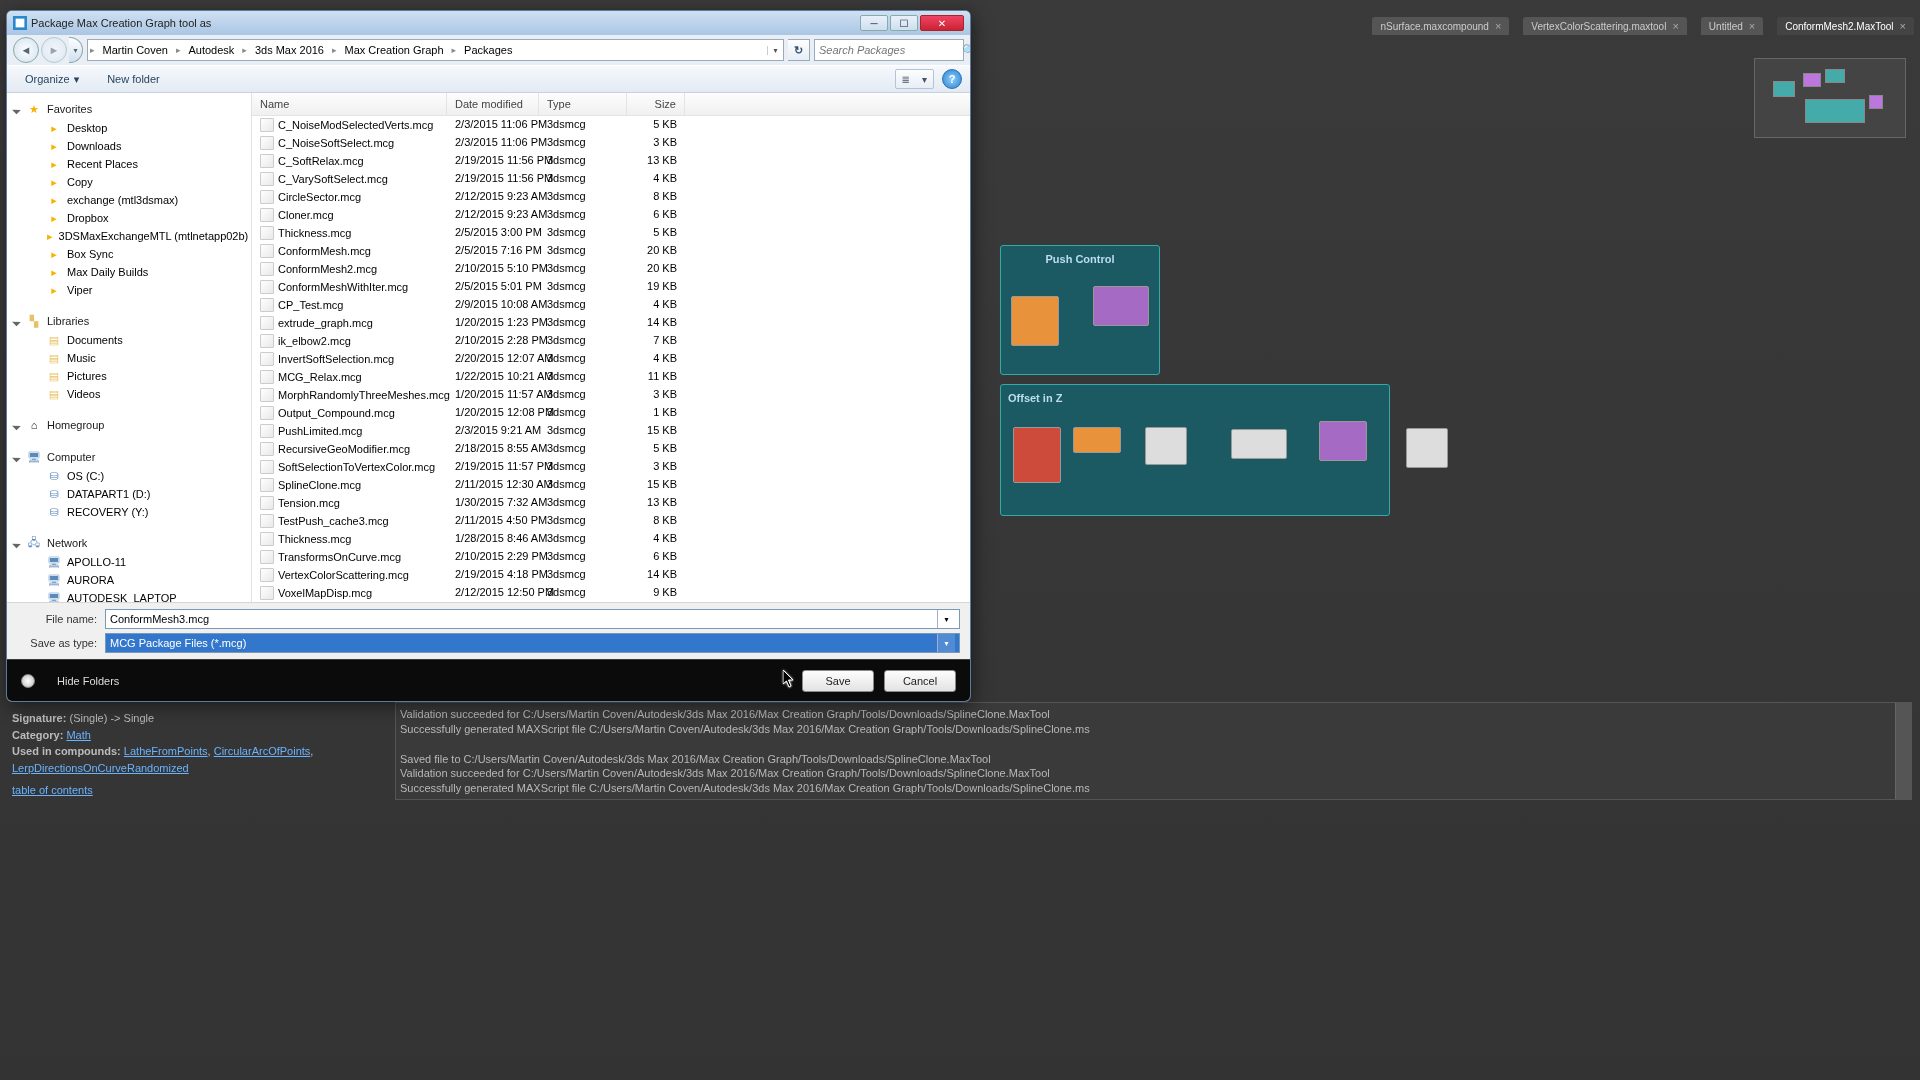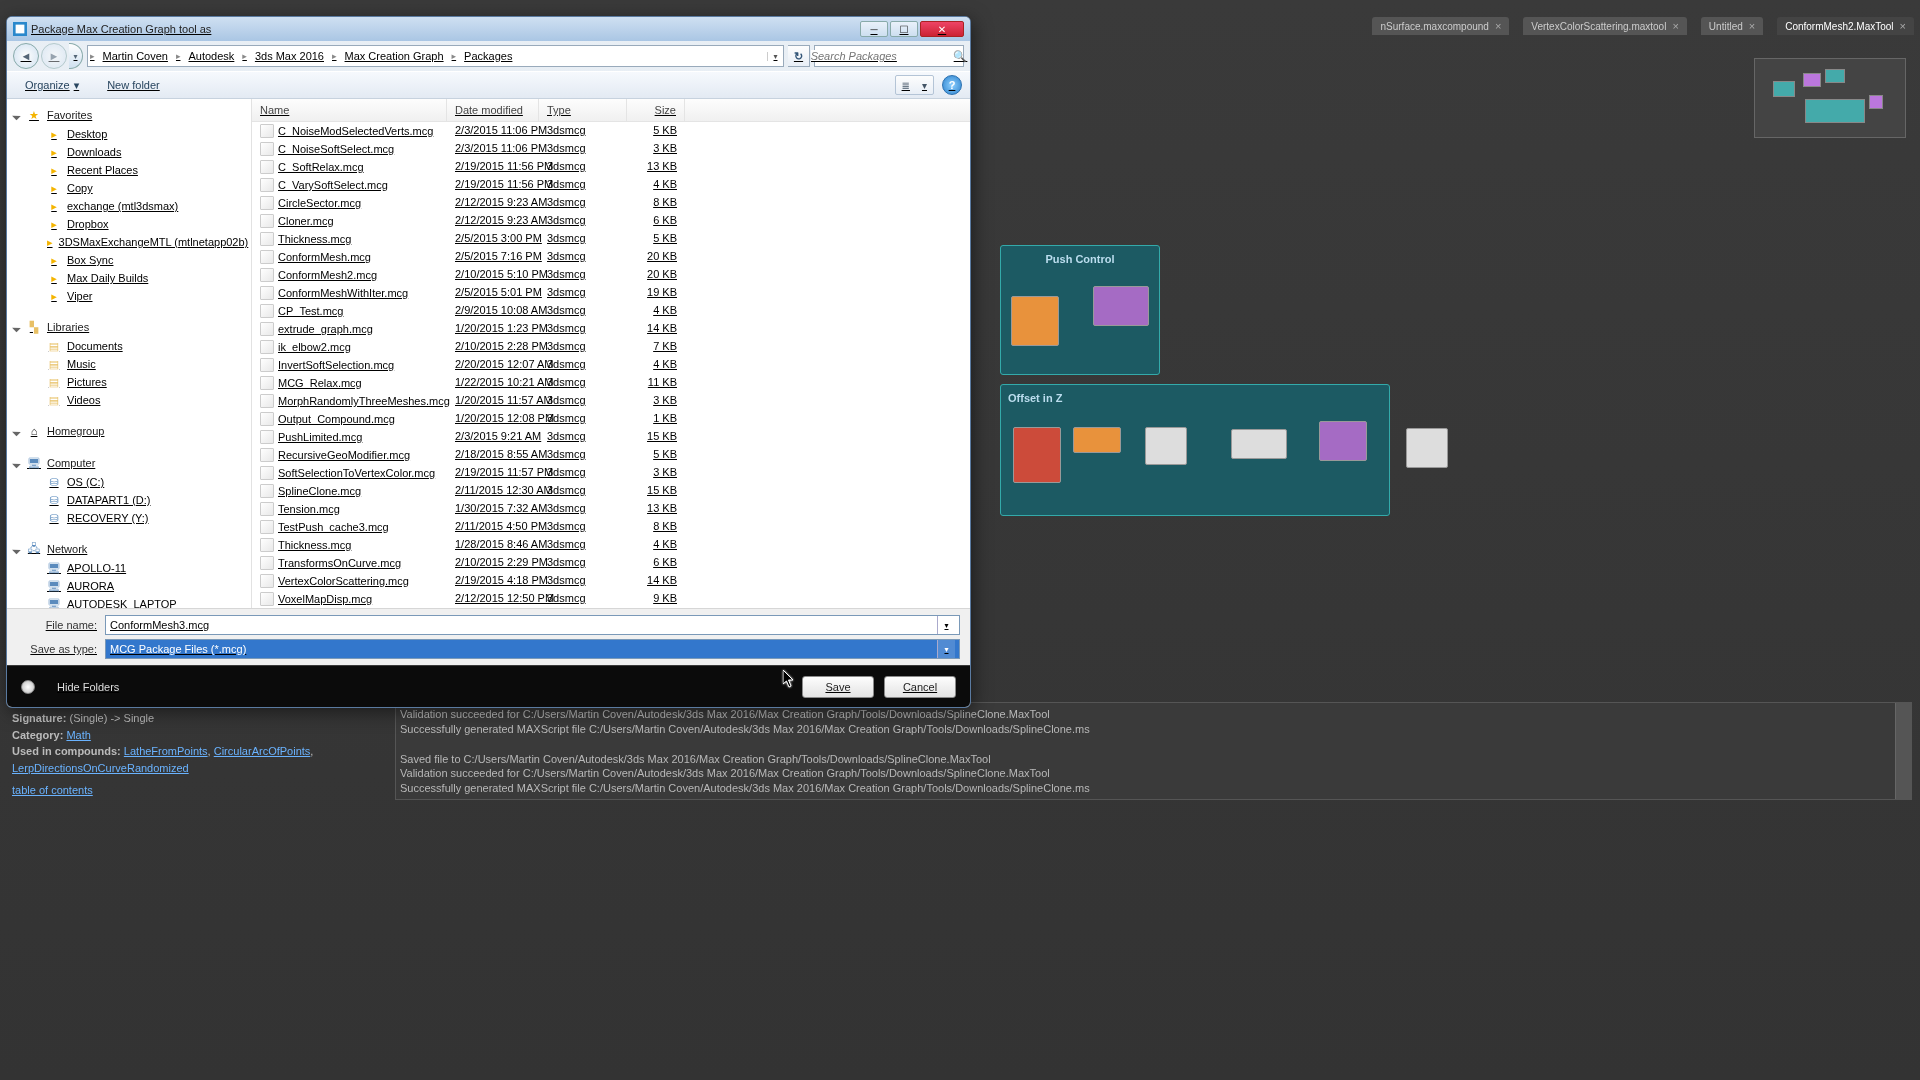--- a/index.html
+++ b/index.html
@@ -4,41 +4,41 @@
 <style>
 * { margin:0; padding:0; box-sizing:border-box; font-family:"Segoe UI",Tahoma,sans-serif; font-size:11px; }
 body { background:#393939; width:1920px; height:1080px; overflow:hidden; position:relative; }
 
 .bg-app { position:absolute; inset:0; background:linear-gradient(#3a3a3a,#333); }
 .bg-tabs { position:absolute; top:17px; right:6px; display:flex; gap:14px; }
 .bg-tab { background:#555; color:#ccc; padding:3px 8px; font-size:10px; display:flex; align-items:center; gap:6px; border-top-left-radius:3px; border-top-right-radius:3px; }
 .bg-tab .x { color:#aaa; cursor:pointer; }
 .bg-tab.active { background:#444; color:#fff; }
 
-.dialog { position:absolute; left:6px; top:16px; width:965px; height:692px;
+.dialog { position:absolute; left:6px; top:10px; width:965px; height:692px;
   background:linear-gradient(#e9eff5,#dfe6ee); border:1px solid #5a7aa0; border-radius:6px;
-  box-shadow:2px 4px 18px rgba(0,0,0,.5); display:flex; flex-direction:column; overflow:hidden;text-decoration:underline; }
+  box-shadow:2px 4px 18px rgba(0,0,0,.5); display:flex; flex-direction:column; overflow:hidden; }
 .titlebar { height:24px; background:linear-gradient(#cfe0f2,#aac6e4); display:flex; align-items:center; padding:0 6px; font-size:12px; color:#222; }
 .titlebar .spacer{flex:1}
 .tb-btn { width:28px; height:16px; margin-left:2px; border:1px solid #8aa; border-radius:2px; display:flex; align-items:center; justify-content:center; font-size:10px; }
 .tb-close{ background:linear-gradient(#e46,#c23); color:#fff; border-color:#a22; width:44px;}
 .tb-min,.tb-max{background:linear-gradient(#e9f1fa,#cddff0);}
 .titlebar svg{width:14px;height:14px;margin-right:4px}
 
 .navrow { height:30px; display:flex; align-items:center; gap:4px; padding:0 6px; }
 .navbtns { display:flex; gap:2px; }
 .circle { width:26px; height:26px; border-radius:50%; background:radial-gradient(#fefefe,#cfe0f0); border:1px solid #8aa; display:flex; align-items:center; justify-content:center; color:#567; font-weight:bold;}
 .drop-sm{width:14px;height:26px;background:linear-gradient(#fefefe,#cfe0f0);border:1px solid #8aa;border-left:none;border-top-right-radius:13px;border-bottom-right-radius:13px;display:flex;align-items:center;justify-content:center;font-size:8px;color:#567}
 .crumbbar { flex:1; height:22px; background:#fff; border:1px solid #9ab; display:flex; align-items:center; }
 .crumb { padding:0 6px; height:100%; display:flex; align-items:center; border-right:0px solid #ddd; cursor:default;}
 .csep{color:#888; padding:0 2px; font-size:9px;}
 .crumb-end{display:flex;margin-left:auto}
 .crumb-dd{width:16px;height:100%;border-left:1px solid #ccc;display:flex;align-items:center;justify-content:center;font-size:8px;color:#555}
 .refresh{width:22px;height:22px;border:1px solid #9ab;border-left:none;display:flex;align-items:center;justify-content:center;background:linear-gradient(#fdfdfd,#e8eef6);color:#357;font-weight:bold}
-.searchbox { width:150px; height:22px; border:1px solid #9ab; background:#fff; display:flex; align-items:center; padding:0 4px; color:#888;justify-content:center;}
+.searchbox { width:150px; height:22px; border:1px solid #9ab; background:#fff; display:flex; align-items:center; padding:0 4px; color:#888;}
 .searchbox input{border:none;outline:none;flex:1;font-style:italic;color:#888}
 .sicon{color:#69a}
 
 .toolbar { height:28px; background:linear-gradient(#f6f9fd,#e3eaf3); border-top:1px solid #fff; border-bottom:1px solid #c7d2de; display:flex; align-items:center; padding:0 8px; gap:8px;}
 .toolbar .tbtn{padding:4px 10px;border-radius:2px;color:#28455f;display:flex;align-items:center;gap:4px}
 .toolbar .tspacer{flex:1}
 .view-dd{display:flex;align-items:center;border:1px solid #b4c4d6;border-radius:2px;background:linear-gradient(#fdfdfd,#e8eef6);height:20px}
 .view-dd span{padding:0 6px;font-size:10px;color:#456}
 .help-q{width:20px;height:20px;border-radius:50%;background:radial-gradient(#8ed0ff,#2a80cc);color:#fff;display:flex;align-items:center;justify-content:center;font-weight:bold;border:1px solid #2a70b0}
 

